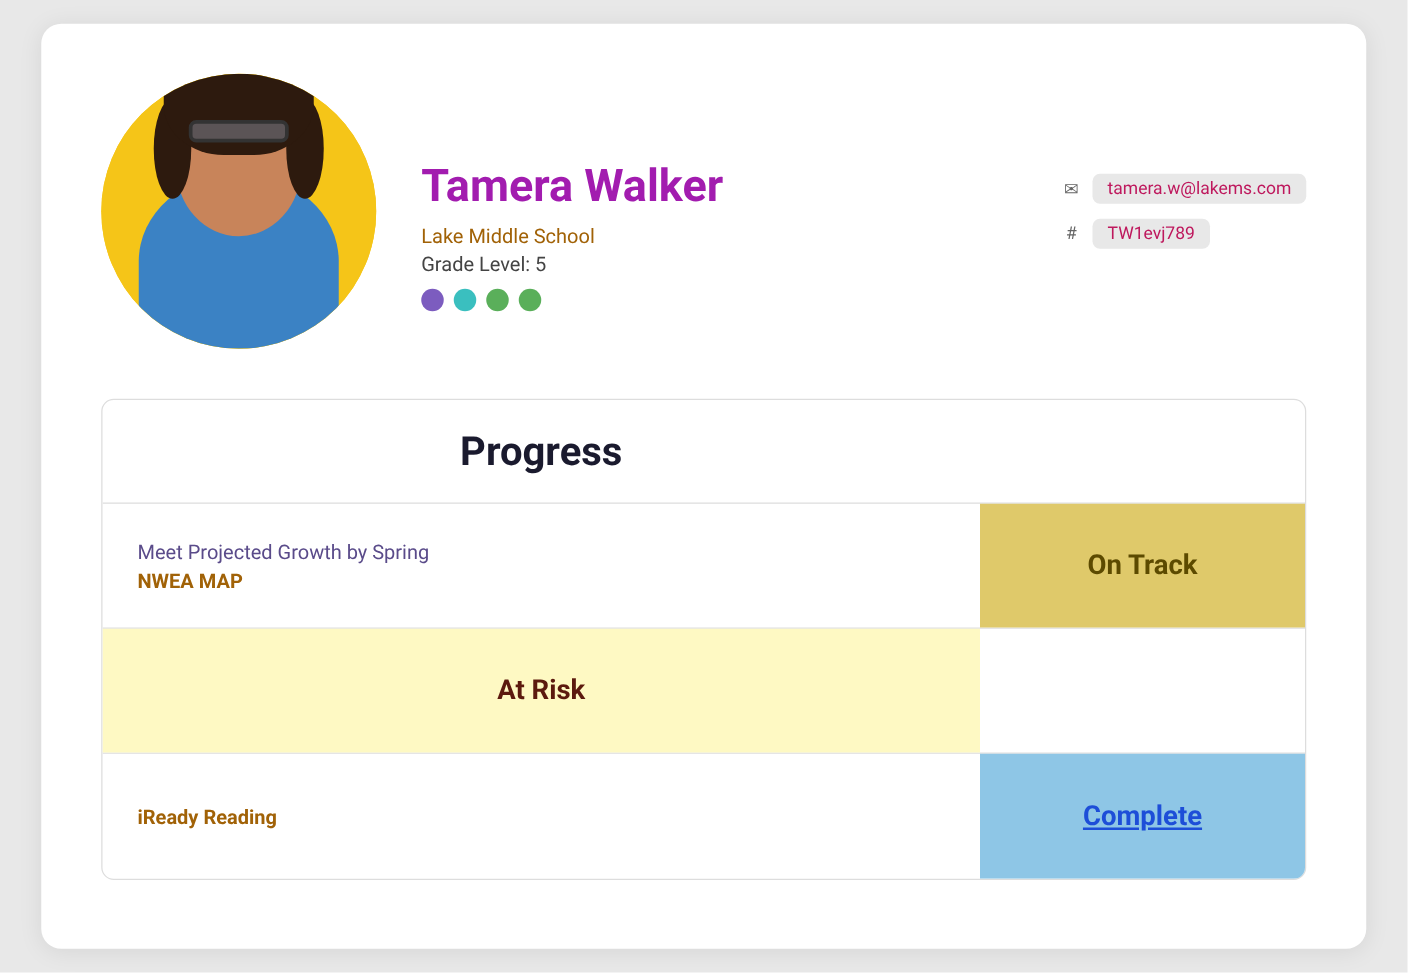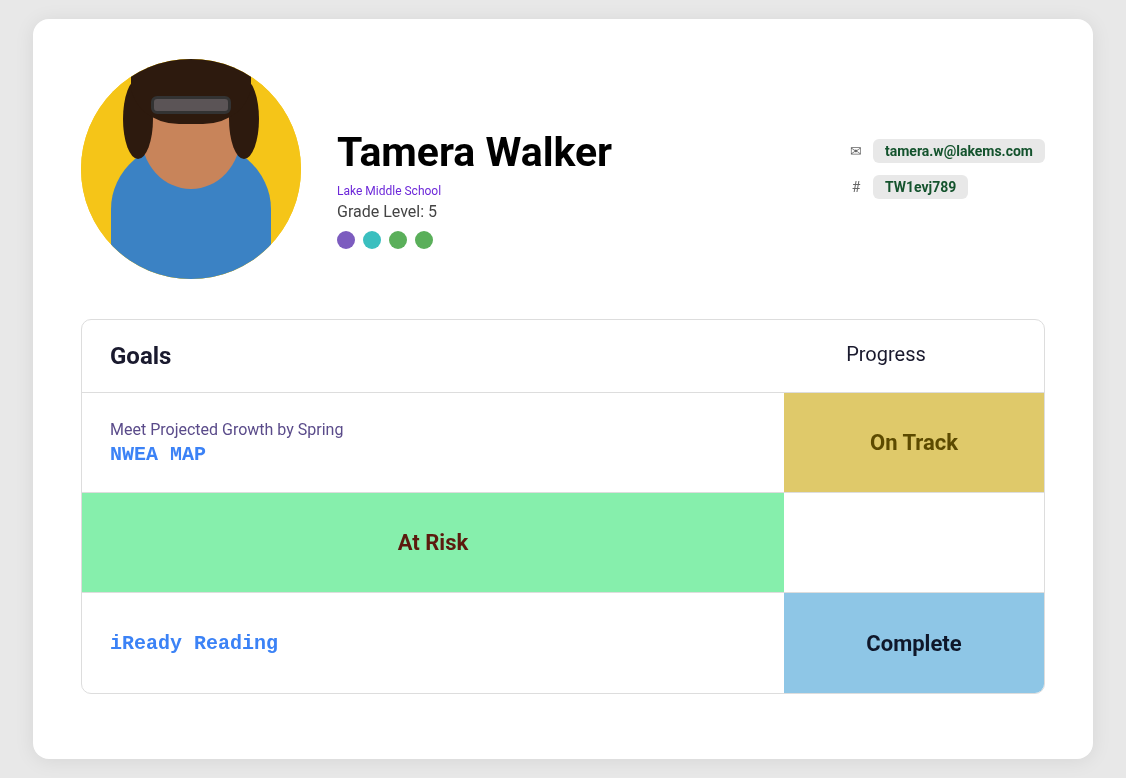--- a/index.html
+++ b/index.html
@@ -109,30 +109,30 @@
       position: absolute;
       bottom: 165px;
       background: rgba(200,220,255,0.3);
     }
 
     .profile-info {
       flex: 1;
     }
 
     .student-name {
-      font-size: 41px;
-      font-weight: 700;
-      color: #000000;
+      font-size: 36px;
+      font-weight: 700;
+      color: #a21caf;
       margin-bottom: 6px;
       margin-top: 39px;
     }
 
     .student-school {
-      font-size: 12px;
-      color: #6d28d9;
+      font-size: 16px;
+      color: #a16207;
       line-height: 1.6;
     }
 
     .student-grade {
       font-size: 16px;
       color: #444;
     }
 
     .subject-dots {
       display: flex;
@@ -165,22 +165,21 @@
       font-size: 14px;
       width: 18px;
       text-align: center;
     }
 
     .contact-badge {
       background: #e8e8e8;
       border-radius: 6px;
       padding: 4px 12px;
       font-size: 14px;
-      color: #14532d;
-      font-weight: bold;
+      color: #be185d;
     }
 
     
     .goals-section {
       border: 1.5px solid #ddd;
       border-radius: 10px;
       overflow: hidden;
     }
 
     .goals-header {
@@ -190,22 +189,22 @@
       border-bottom: 1.5px solid #ddd;
     }
 
     .goals-header-title {
       font-size: 24px;
       font-weight: 700;
       color: #1a1a2e;
     }
 
     .progress-header-title {
-      font-size: 20px;
-      font-weight: 400;
+      font-size: 32px;
+      font-weight: 700;
       color: #1a1a2e;
       text-align: center;
     }
 
     .goal-row {
       display: grid;
       grid-template-columns: 1fr 260px;
       border-bottom: 1.5px solid #ddd;
       min-height: 100px;
     }
@@ -221,24 +220,23 @@
       justify-content: center;
     }
 
     .goal-description {
       font-size: 16px;
       color: #5a4b8a;
       margin-bottom: 4px;
     }
 
     .goal-subject {
-      font-size: 20px;
-      font-weight: 700;
-      color: #3b82f6;
-      font-family: Liberation Mono, monospace;
+      font-size: 16px;
+      font-weight: 700;
+      color: #a16207;
     }
 
     .progress-cell {
       display: flex;
       align-items: center;
       justify-content: center;
     }
 
     .progress-badge {
       width: 100%;
@@ -249,27 +247,28 @@
       font-size: 22px;
       font-weight: 700;
     }
 
     .on-track {
       background: #dfc96a;
       color: #5c4a00;
     }
 
     .at-risk {
-      background: #86efac;
+      background: #fef9c3;
       color: #5c1a0e;
     }
 
     .complete {
       background: #8ec6e6;
-      color: #0f172a;
+      color: #1d4ed8;
+      text-decoration: underline;
     }
   </style>
 </head>
 <body>
 
 <div class="card">
 
   <div class="profile-section">
 
     <div class="avatar-wrapper">
@@ -305,21 +304,20 @@
         <span class="contact-icon">#</span>
         <span class="contact-badge">TW1evj789</span>
       </div>
     </div>
 
   </div>
 
   <div class="goals-section">
 
     <div class="goals-header">
-      <div class="goals-header-title">Goals</div>
       <div class="progress-header-title">Progress</div>
     </div>
 
     <div class="goal-row">
       <div class="goal-text">
         <span class="goal-description">Meet Projected Growth by Spring</span>
         <span class="goal-subject">NWEA MAP</span>
       </div>
       <div class="progress-cell">
         <div class="progress-badge on-track">On Track</div>

